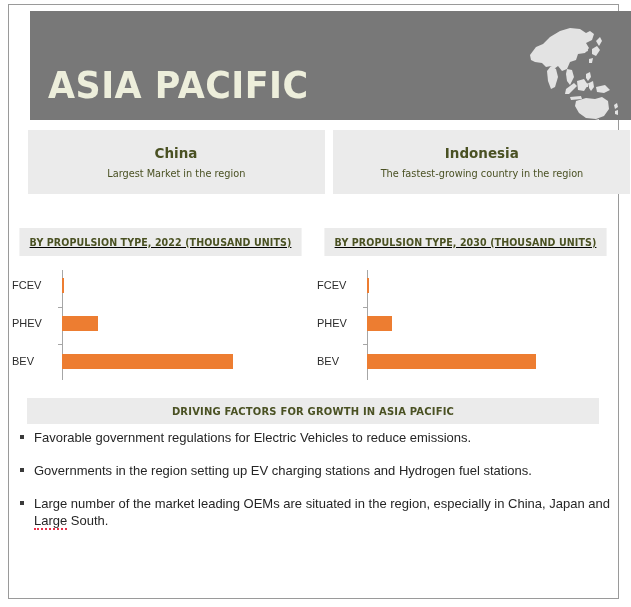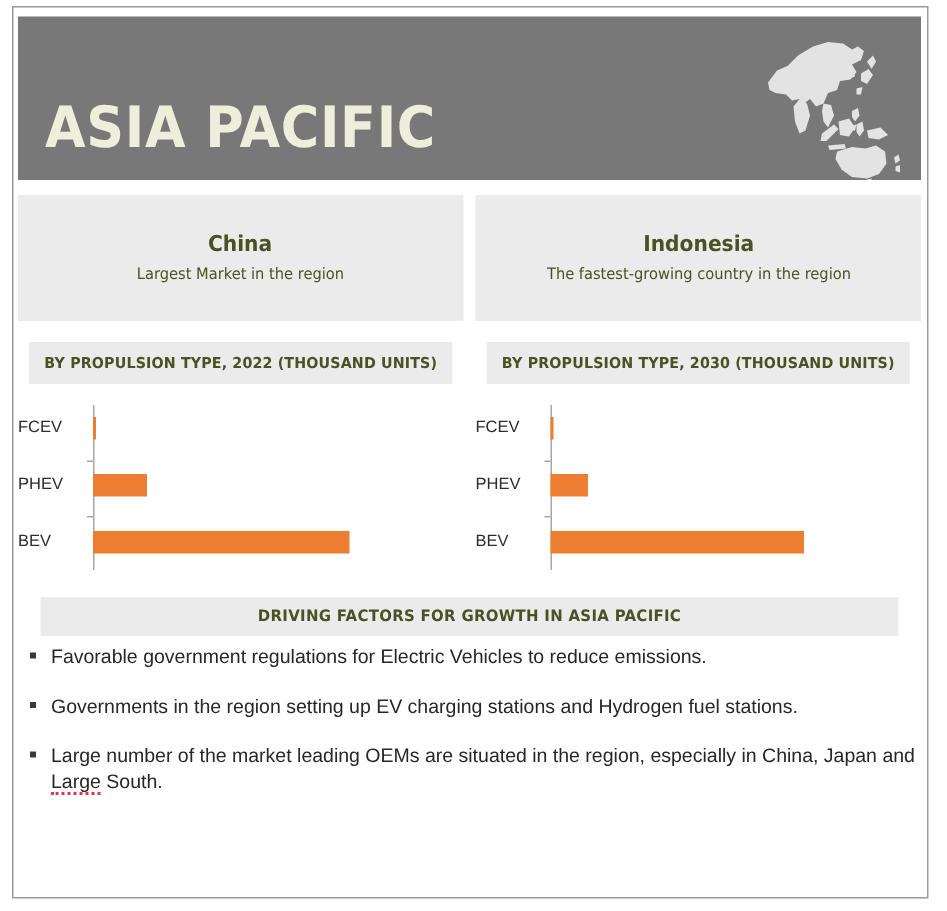--- a/index.html
+++ b/index.html
@@ -25,21 +25,21 @@
     width: 611px;
     height: 595px;
     border: 1px solid #9a9a9a;
     box-sizing: border-box;
     pointer-events: none;
   }
 
   
   .banner {
     position: absolute;
-    left: 12px;
+    left: 30px;
     top: 11px;
     width: 602px;
     height: 109px;
     background: #787878;
     overflow: hidden;
   }
   .banner-title {
     position: absolute;
     left: 18px;
     bottom: 16px;
@@ -57,24 +57,24 @@
     position: absolute;
     right: 12px;
     top: 6px;
     width: 110px;
     height: 105px;
   }
 
   
   .cards-row {
     position: absolute;
-    left: 12px;
+    left: 28px;
     top: 130px;
     width: 602px;
-    height: 84px;
+    height: 64px;
     display: flex;
     gap: 8px;
   }
   .country-card {
     flex: 1 1 0;
     background: #ebebeb;
     display: flex;
     flex-direction: column;
     align-items: center;
     justify-content: center;
@@ -101,20 +101,21 @@
 
   
   .subtitle-row {
     position: absolute;
     left: 12px;
     top: 228px;
     width: 602px;
     height: 28px;
     display: flex;
     gap: 8px;
+    text-decoration: underline;
   }
   .subtitle-band {
     flex: 1 1 0;
     background: #ebebeb;
     display: flex;
     align-items: center;
     justify-content: center;
     color: #4a5123;
     font-family: "DejaVu Sans", sans-serif;
     font-weight: bold;

